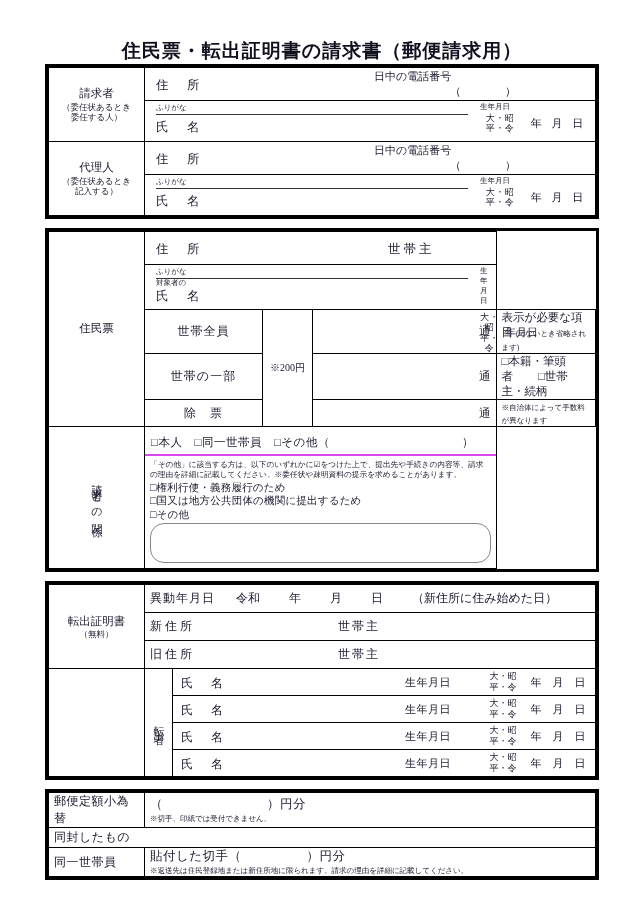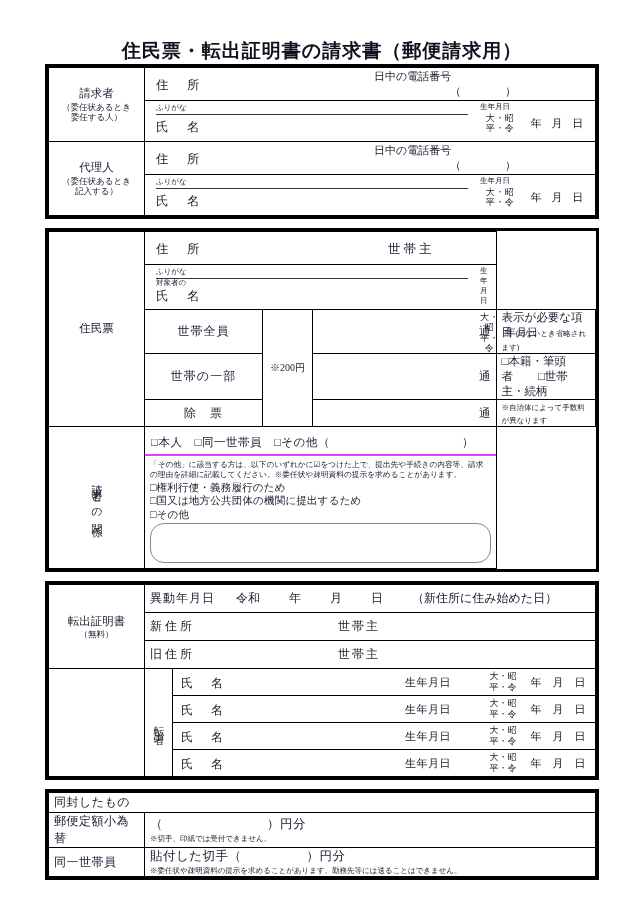--- a/index.html
+++ b/index.html
@@ -424,36 +424,36 @@
 
   <div class="frame">
     <table class="grid">
       <colgroup>
           <col style="width:96px">
           <col>
         </colgroup>
 
       <tbody>
           <tr>
-        <td class="enc-head nb-l nb-r nb-t" colspan="2">同封したもの</td>
-      </tr>
-
-      <tr>
         <td class="enc-lbl nb-l">郵便定額小為替</td>
         <td class="enc-val nb-r">
           <span>（　　　　　　　　）円分</span>
           <span class="note">※切手、印紙では受付できません。</span>
         </td>
       </tr>
 
       <tr>
+        <td class="enc-head nb-l nb-r nb-t" colspan="2">同封したもの</td>
+      </tr>
+
+      <tr>
         <td class="enc-lbl nb-l">同一世帯員</td>
         <td class="enc-val nb-r">
           <span>貼付した切手（　　　　　）円分</span>
-          <span class="note">※委任状や疎明資料の提示を求めることがあります。勤務先等には送ることはできません。</span>
+          <span class="note">※返送先は住民登録地または新住所地に限られます。請求の理由を詳細に記載してください。</span>
         </td>
       </tr>
 
     </tbody>
       </table>
   </div>
 
 </div>
 
 </body></html>

